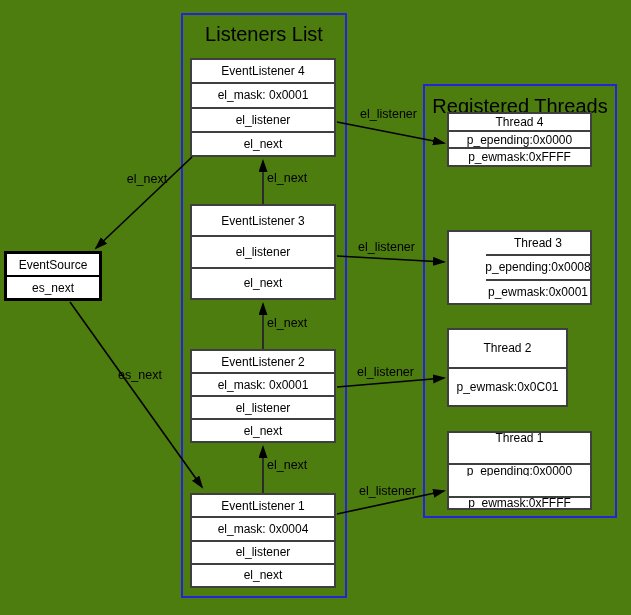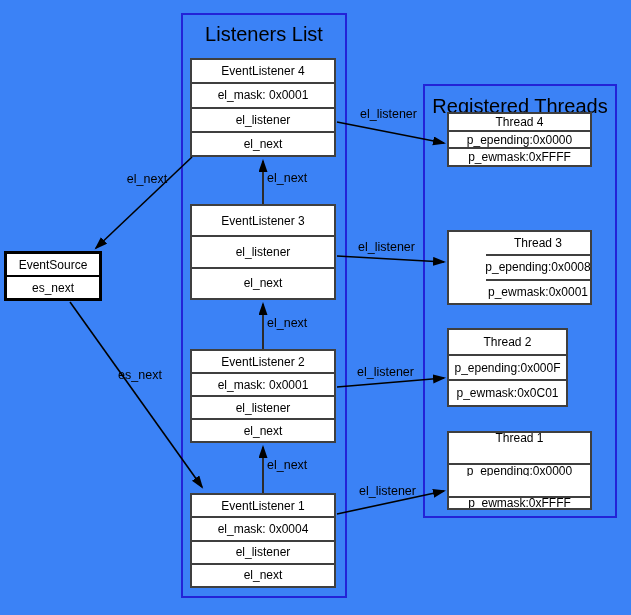--- a/index.html
+++ b/index.html
@@ -1,17 +1,17 @@
 <!DOCTYPE html>
 <html><head>
 <meta charset="utf-8">
 <style>
   html,body { margin:0; padding:0; background:#ffffff; }
   #canvas {
-    position:relative; width:631px; height:615px; background:#3b82f6;
+    position:relative; width:631px; height:615px; background:#4d7c0f;
     font-family:"Liberation Sans", sans-serif; color:#000;
     overflow:hidden;
   }
   
   .group {
     position:absolute; border:2px solid #2323d7; background:transparent;
     box-sizing:border-box;
   }
   #listeners-group { left:181px; top:13px; width:166px; height:585px; }
   #threads-group   { left:423px; top:84px; width:194px; height:434px; }
@@ -114,21 +114,20 @@
   </div>
 
   <div class="record" id="t3">
     <div class="row">Thread 3</div>
     <div class="row">p_epending:0x0008</div>
     <div class="row">p_ewmask:0x0001</div>
   </div>
 
   <div class="record" id="t2">
     <div class="row">Thread 2</div>
-    <div class="row">p_epending:0x000F</div>
     <div class="row">p_ewmask:0x0C01</div>
   </div>
 
   <div class="record" id="t1">
     <div class="row">Thread 1</div>
     <div class="row">p_epending:0x0000</div>
     <div class="row">p_ewmask:0xFFFF</div>
   </div>
 
   <div class="record" id="event-source">

